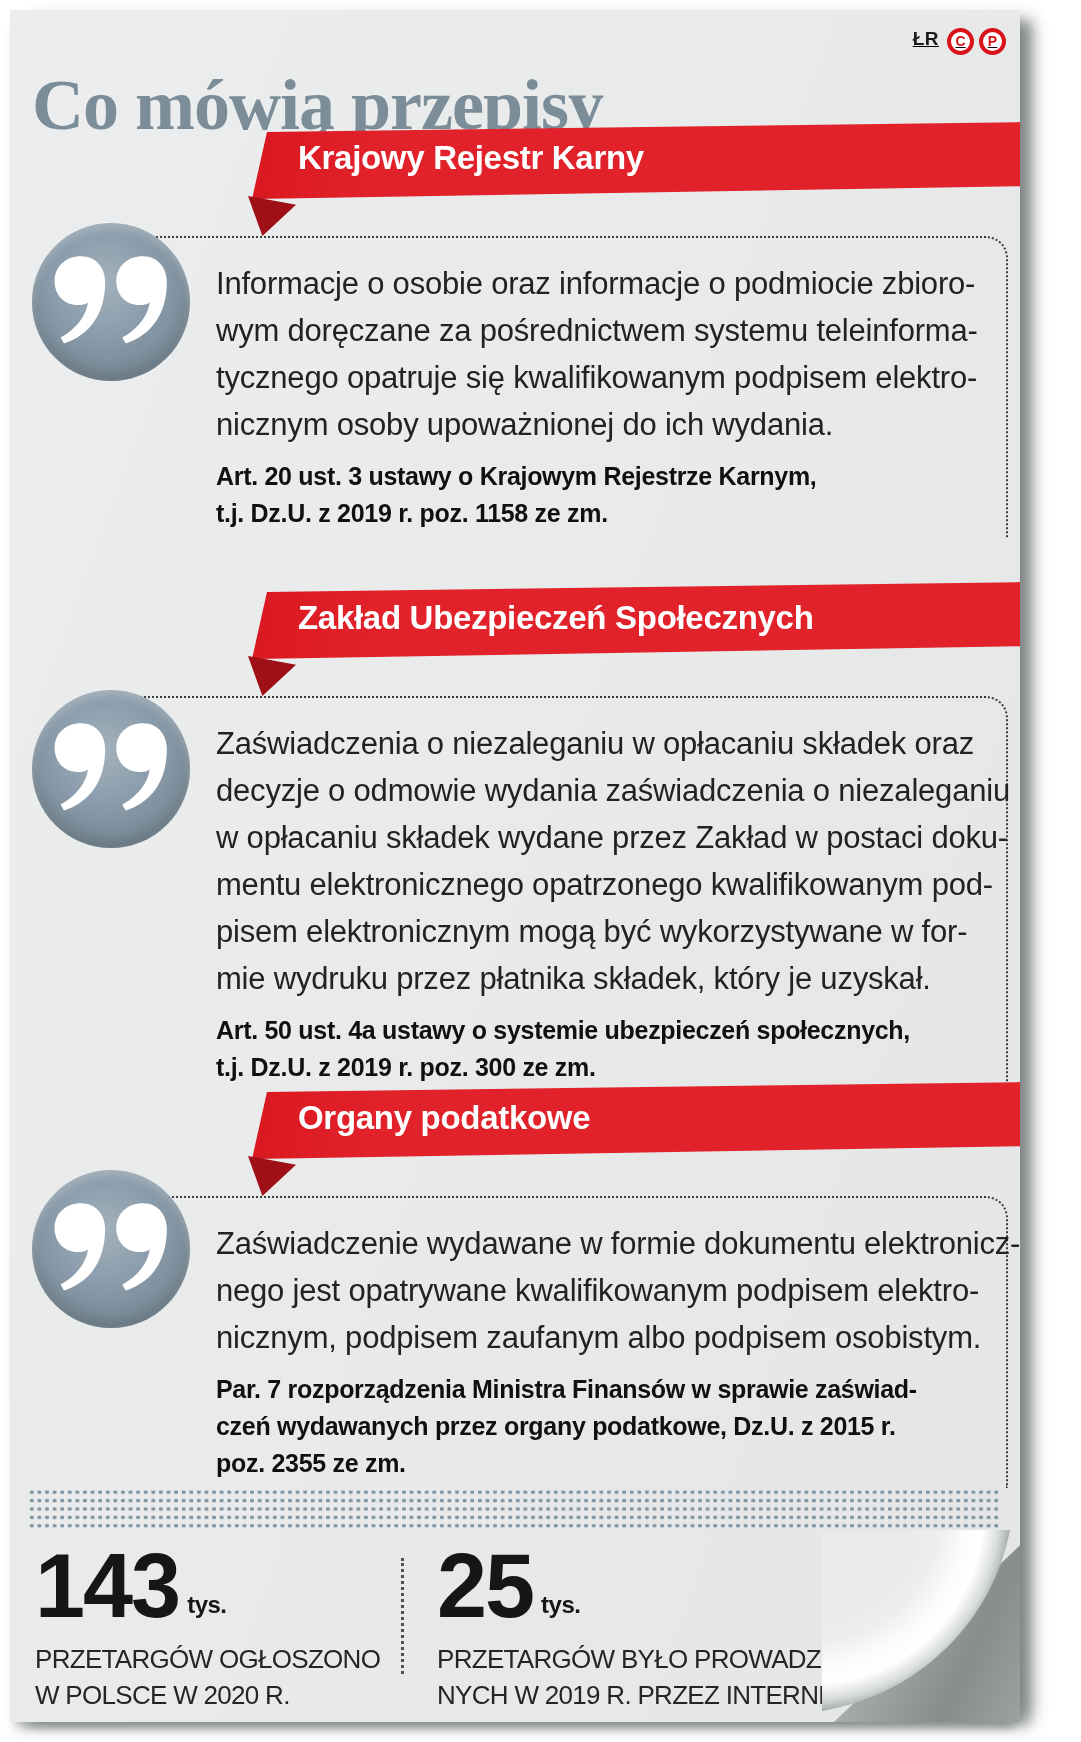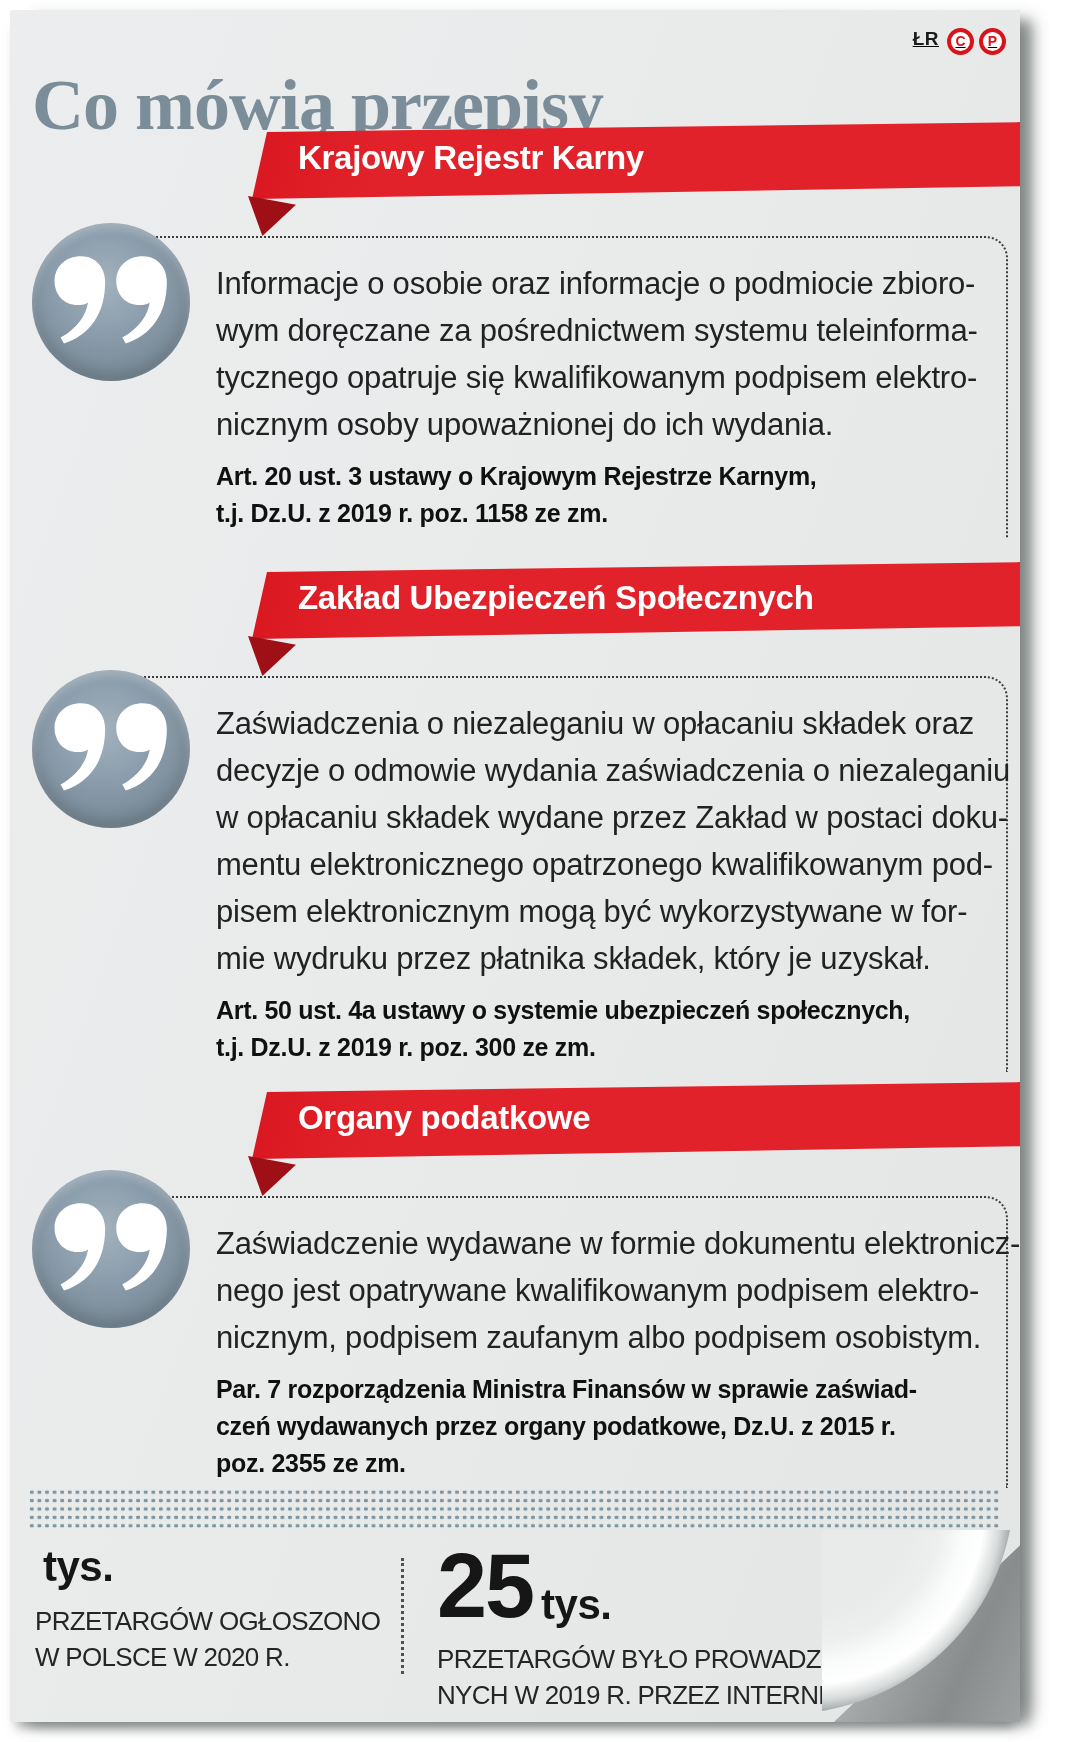--- a/index.html
+++ b/index.html
@@ -30,21 +30,21 @@
   .credit-initials{font-size:19px;font-weight:bold;color:#1c1c1c;letter-spacing:.5px;margin-right:3px;}
   .badge{
     width:19px;height:19px;border-radius:50%;
     border:4px solid #d8131a;background:#ffffff;color:#d8131a;
     font-weight:bold;font-size:14px;line-height:19px;text-align:center;
   }
 
   
   .section{position:absolute;left:0;width:100%;}
   .section-krk{top:112px;}
-  .section-zus{top:552px;}
+  .section-zus{top:572px;}
   .section-op{top:1072px;}
 
   .ribbon{
     position:absolute;left:230px;right:-8px;top:0;height:78px;
     background:linear-gradient(100deg,#d8161f 0%,#e2222a 18%,#e2222a 100%);
     clip-path:polygon(27px 10px,100% 0px,100% 64px,12px 77px);
     display:flex;align-items:center;
   }
   .ribbon-label{
     padding-left:58px;padding-bottom:6px;
@@ -93,21 +93,21 @@
 
   
   .stat{position:absolute;top:1543px;}
   .stat-left{left:25px;}
   .stat-right{left:427px;}
   .stat-top{display:flex;align-items:flex-end;}
   .stat-value{
     font-size:90px;font-weight:bold;color:#161616;line-height:66px;letter-spacing:-2px;
   }
   .stat-unit{
-    font-size:42px;font-weight:bold;color:#161616;line-height:28px;
+    font-size:24px;font-weight:bold;color:#161616;line-height:28px;
     margin-left:8px;letter-spacing:-0.5px;
   }
   .stat-label{
     white-space:pre;margin-top:22px;
     font-size:26px;line-height:36px;color:#252525;letter-spacing:-0.7px;
   }
   .stat-divider{
     position:absolute;left:391px;top:1548px;height:116px;width:0;
     border-left:3px dotted #4f4f4f;
   }
@@ -200,20 +200,21 @@
         <path fill="#ffffff" d="M34 4 C51 4 62 17 62 34 C62 72 44 96 14 106 L10 99 C30 88 40 72 42 58 C39 60 35 61 30 61 C14 61 3 49 3 33 C3 16 16 4 34 4 Z"></path>
         <path fill="#ffffff" transform="translate(72,0)" d="M34 4 C51 4 62 17 62 34 C62 72 44 96 14 106 L10 99 C30 88 40 72 42 58 C39 60 35 61 30 61 C14 61 3 49 3 33 C3 16 16 4 34 4 Z"></path>
       </svg>
     </div>
   </div>
 
   <div class="halftone"></div>
 
   <div class="stat stat-left">
     <div class="stat-top">
+      <span class="stat-value">143</span>
       <span class="stat-unit">tys.</span>
     </div>
     <div class="stat-label">PRZETARGÓW OGŁOSZONO
 W POLSCE W 2020 R.</div>
   </div>
 
   <div class="stat-divider"></div>
 
   <div class="stat stat-right">
     <div class="stat-top">

